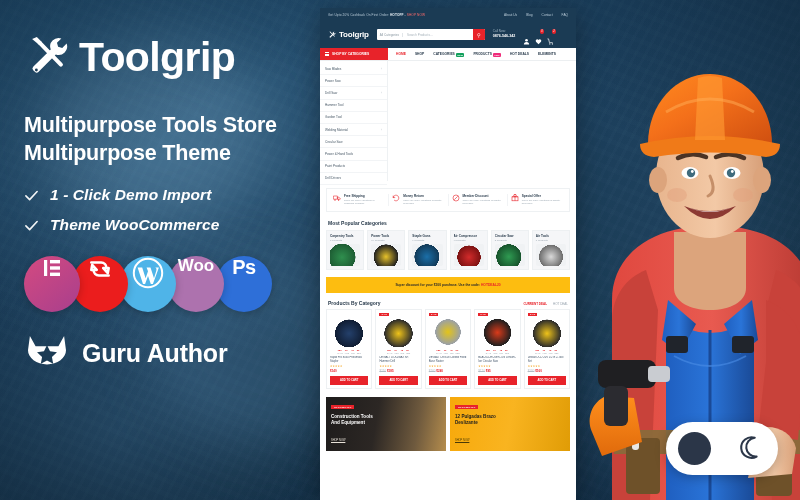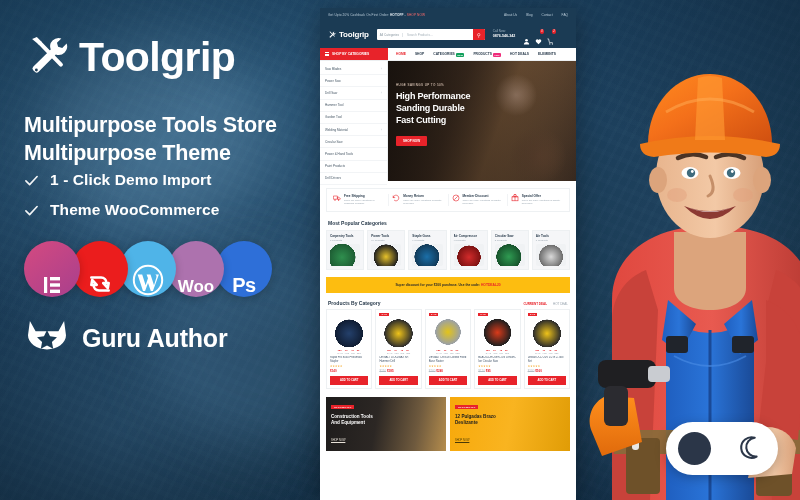--- a/index.html
+++ b/index.html
@@ -43,31 +43,31 @@
   .logo-mark { width: 46px; height: 46px; flex: 0 0 46px; }
   .logo-text {
     color: #fff; font-size: 41px; font-weight: 700; letter-spacing: -.6px; line-height: 1;
   }
 
   .headline {
     margin-top: 32px; color: #fff; font-size: 21.5px; font-weight: 700;
     line-height: 1.28; letter-spacing: -.2px;
   }
 
-  .features { margin-top: 4px; }
+  .features { margin-top: 19px; font-style: italic; }
   .feat {
     display: flex; align-items: center; gap: 11px; margin-bottom: 12px;
     color: #fff; font-size: 15.5px; font-weight: 600; letter-spacing: .1px;
   }
   .check { width: 15px; height: 15px; flex: 0 0 15px; opacity: .95; }
 
   .badges { margin-top: 22px; display: flex; align-items: center; }
   .badge {
     width: 56px; height: 56px; border-radius: 50%;
-    display: flex; align-items: flex-end; justify-content: center;
+    display: flex; align-items: flex-start; justify-content: center;
     color: #fff; font-weight: 700; margin-right: -8px;
     box-shadow: 0 2px 8px rgba(0,0,0,.22);
   }
   .b-elementor { background: linear-gradient(140deg,#d44a80,#a83f8d); z-index: 5; }
   .b-sync { background: #eb1d1d; z-index: 4; }
   .b-wp { background: #4fb4e8; z-index: 3; }
   .b-woo { background: #a濃; background: #ad72ae; z-index: 2; font-size: 17px; }
   .b-ps { background: #2e6fd8; z-index: 1; font-size: 20px; letter-spacing: -.5px; }
 
   .author { margin-top: 22px; display: flex; align-items: center; gap: 12px; }
@@ -398,33 +398,20 @@
             <span>Power &amp; Hand Tools</span>
           </div>
         <div class="it">
             <span>Paint Products</span>
           </div>
         <div class="it">
             <span>Drill Drivers</span>
           </div>
       </div>
 
-      <div class="m-banner">
-        <div class="photo"></div>
-        <div class="shade"></div>
-        <div class="txt">
-          <div class="kicker">HUGE SAVINGS UP TO 50%</div>
-          <h3>
-            <div>High Performance</div>
-            <div>Sanding Durable</div>
-            <div>Fast Cutting</div>
-          </h3>
-          <div class="btn">SHOP NOW</div>
-        </div>
-      </div>
     </div>
 
     <div class="m-serv">
       <div class="s">
         <svg class="si" viewBox="0 0 20 20">
             <path d="M1 5 h10 v8 H1 Z M11 8 h4 l3 3 v2 h-7 Z" fill="none" stroke="#e8232a" stroke-width="1.4"></path>
             <circle cx="5" cy="15" r="1.6" fill="#e8232a"></circle>
             <circle cx="14" cy="15" r="1.6" fill="#e8232a"></circle>
           </svg>
         <div>

